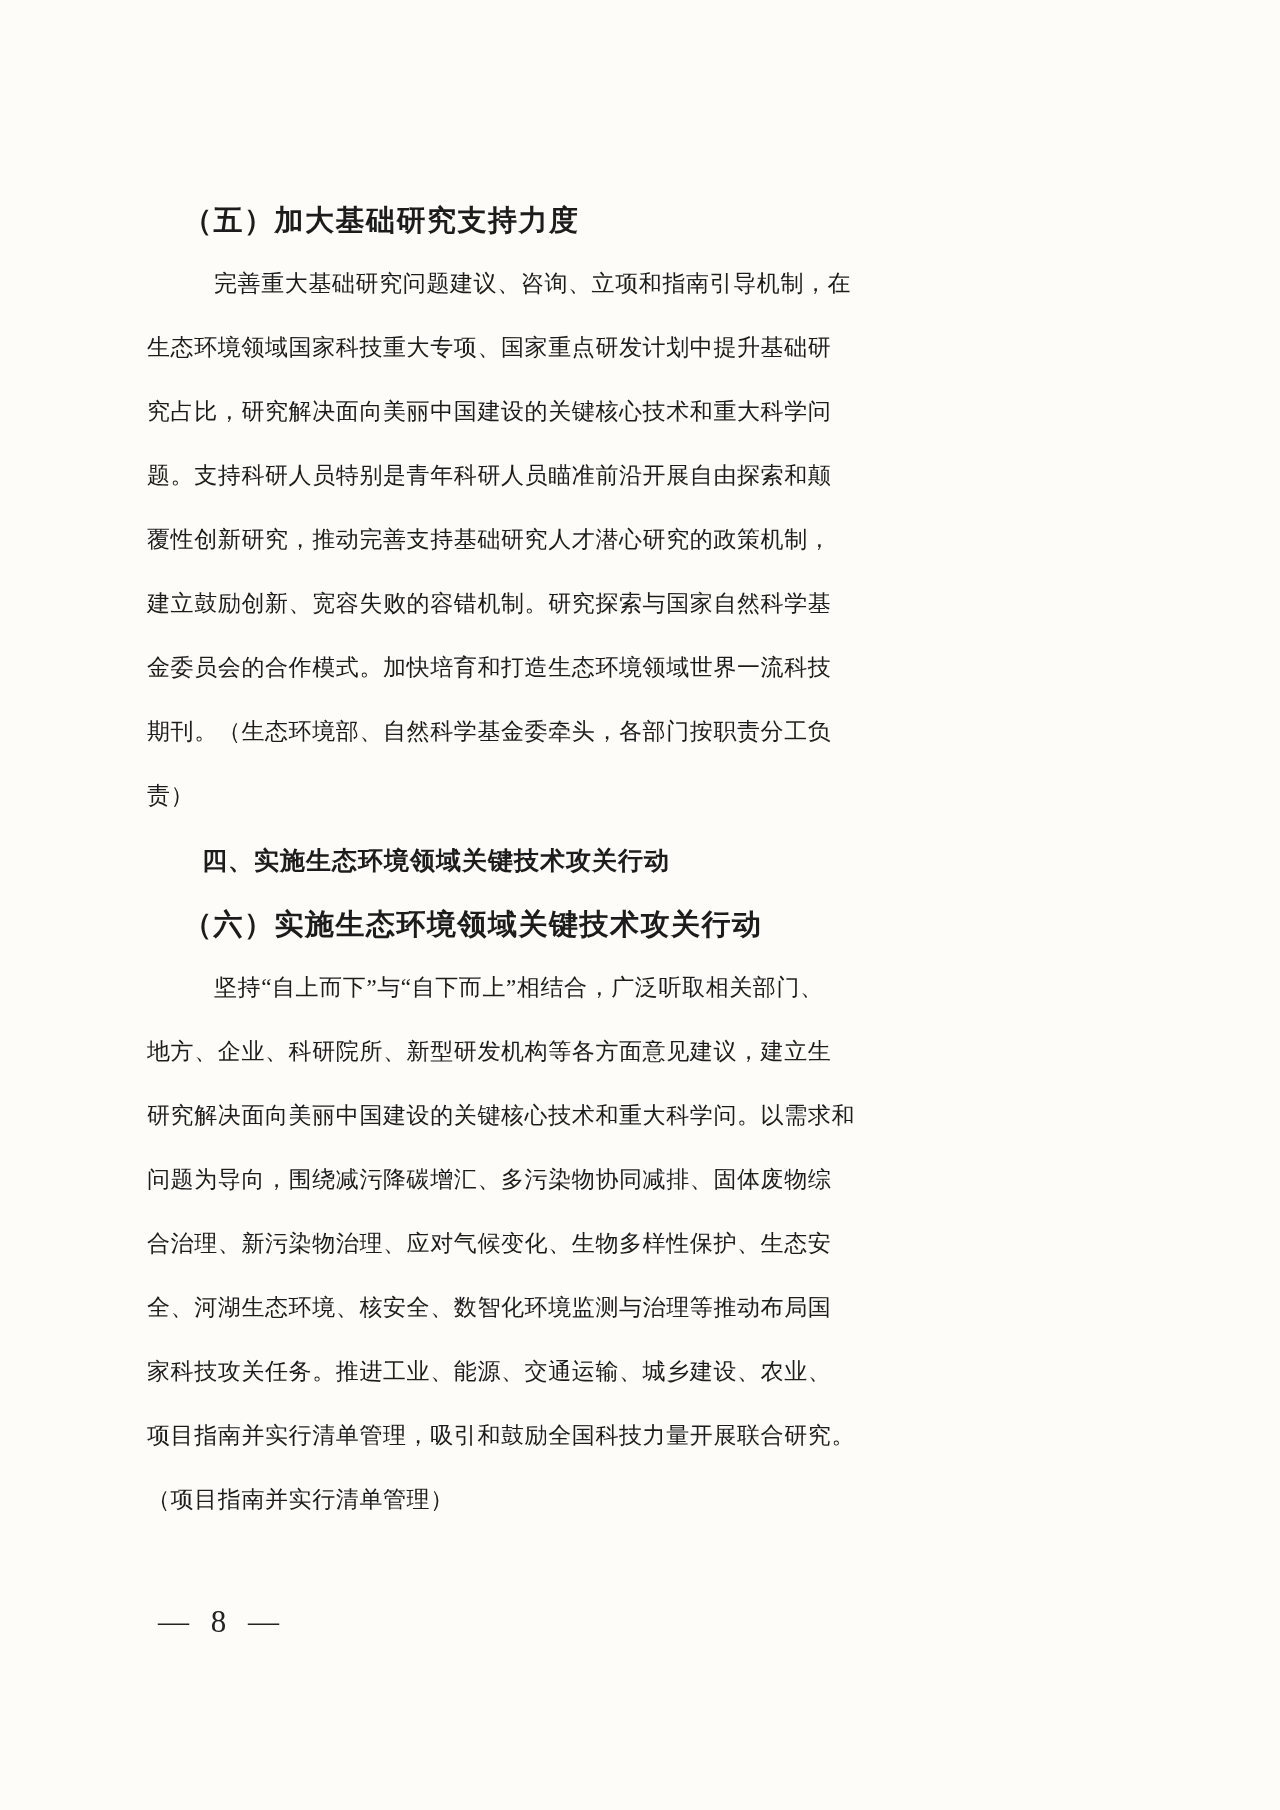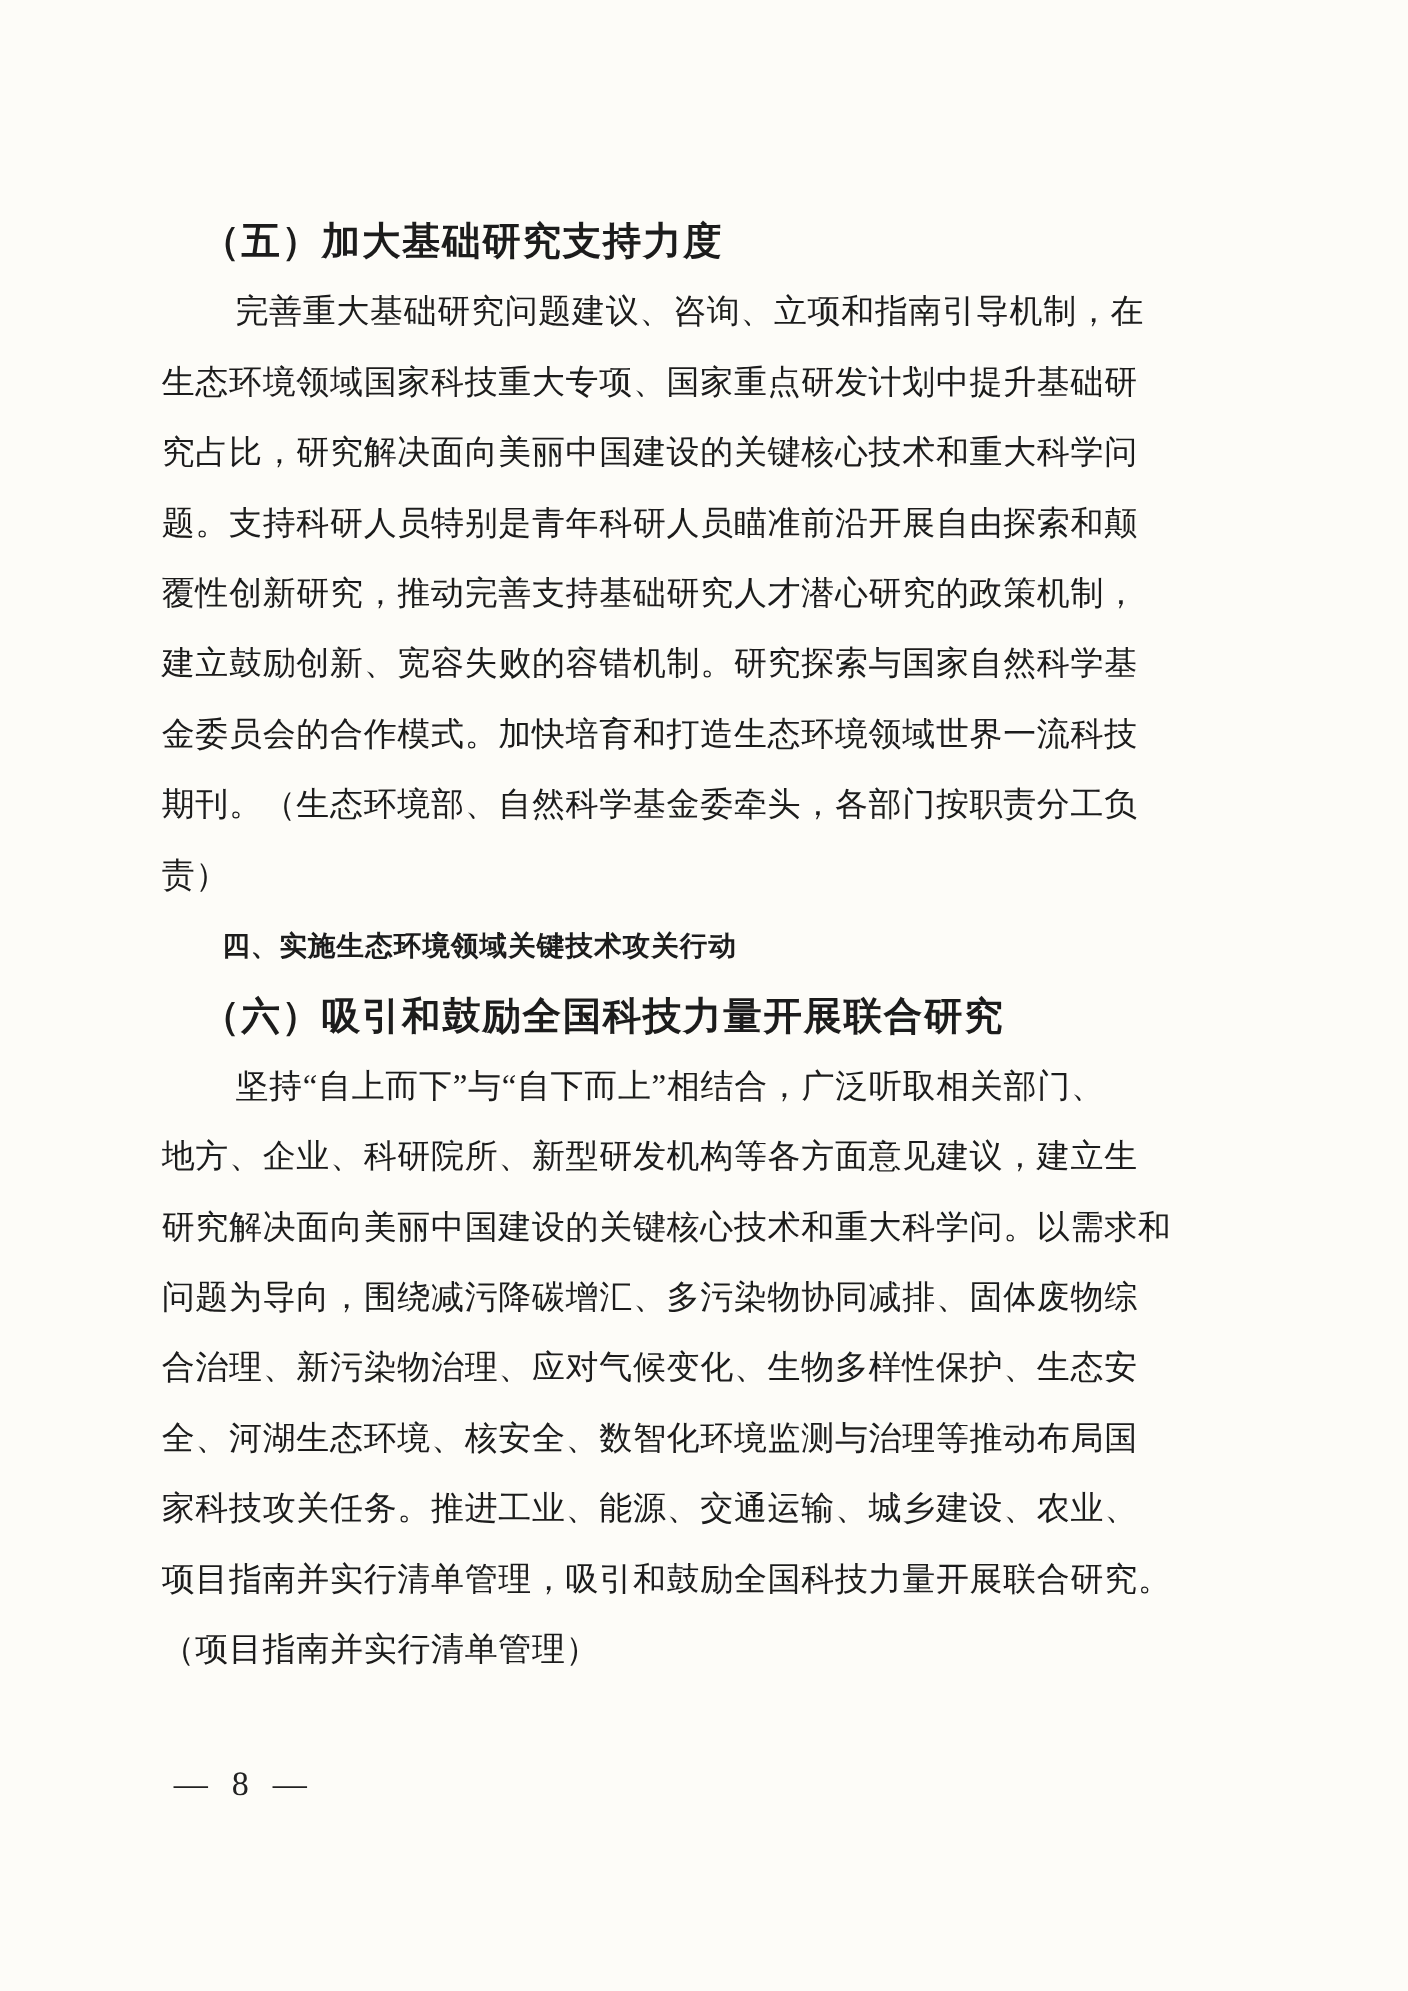--- a/index.html
+++ b/index.html
@@ -21,34 +21,34 @@
     left: 147px;
     top: 188px;
     width: 985px;
   }
   .h1, .h2, .line {
     line-height: 64px;
     white-space: nowrap;
     margin: 0;
   }
   .h2 {
-    font-size: 35px;
+    font-size: 29px;
     font-weight: bold;
     padding-left: 36px;
     letter-spacing: 1.5px;
   }
   .h1 {
     font-size: 25px;
     font-weight: bold;
     font-family: "Liberation Sans", sans-serif;
     padding-left: 55px;
     letter-spacing: 1px;
   }
   .line {
-    font-size: 30px;
+    font-size: 23px;
     letter-spacing: 0.6px;
   }
   .line.first {
     padding-left: 67px;
   }
   .footer {
     position: absolute;
     left: 158px;
     top: 1598px;
     font-size: 31px;
@@ -71,21 +71,21 @@
         <div class="line">题。支持科研人员特别是青年科研人员瞄准前沿开展自由探索和颠</div>
         <div class="line">覆性创新研究，推动完善支持基础研究人才潜心研究的政策机制，</div>
         <div class="line">建立鼓励创新、宽容失败的容错机制。研究探索与国家自然科学基</div>
         <div class="line">金委员会的合作模式。加快培育和打造生态环境领域世界一流科技</div>
         <div class="line">期刊。（生态环境部、自然科学基金委牵头，各部门按职责分工负</div>
         <div class="line">责）</div>
       </div>
 
     <div class="h1">四、实施生态环境领域关键技术攻关行动</div>
 
-    <div class="h2">（六）吸引和鼓励全国科技力量开展联合研究</div>
+    <div class="h2">（六）实施生态环境领域关键技术攻关行动</div>
 
     <div class="para">
         <div class="line first">坚持“自上而下”与“自下而上”相结合，广泛听取相关部门、</div>
         <div class="line">地方、企业、科研院所、新型研发机构等各方面意见建议，建立生</div>
         <div class="line">研究解决面向美丽中国建设的关键核心技术和重大科学问。以需求和</div>
         <div class="line">问题为导向，围绕减污降碳增汇、多污染物协同减排、固体废物综</div>
         <div class="line">合治理、新污染物治理、应对气候变化、生物多样性保护、生态安</div>
         <div class="line">全、河湖生态环境、核安全、数智化环境监测与治理等推动布局国</div>
         <div class="line">家科技攻关任务。推进工业、能源、交通运输、城乡建设、农业、</div>
         <div class="line">项目指南并实行清单管理，吸引和鼓励全国科技力量开展联合研究。</div>

